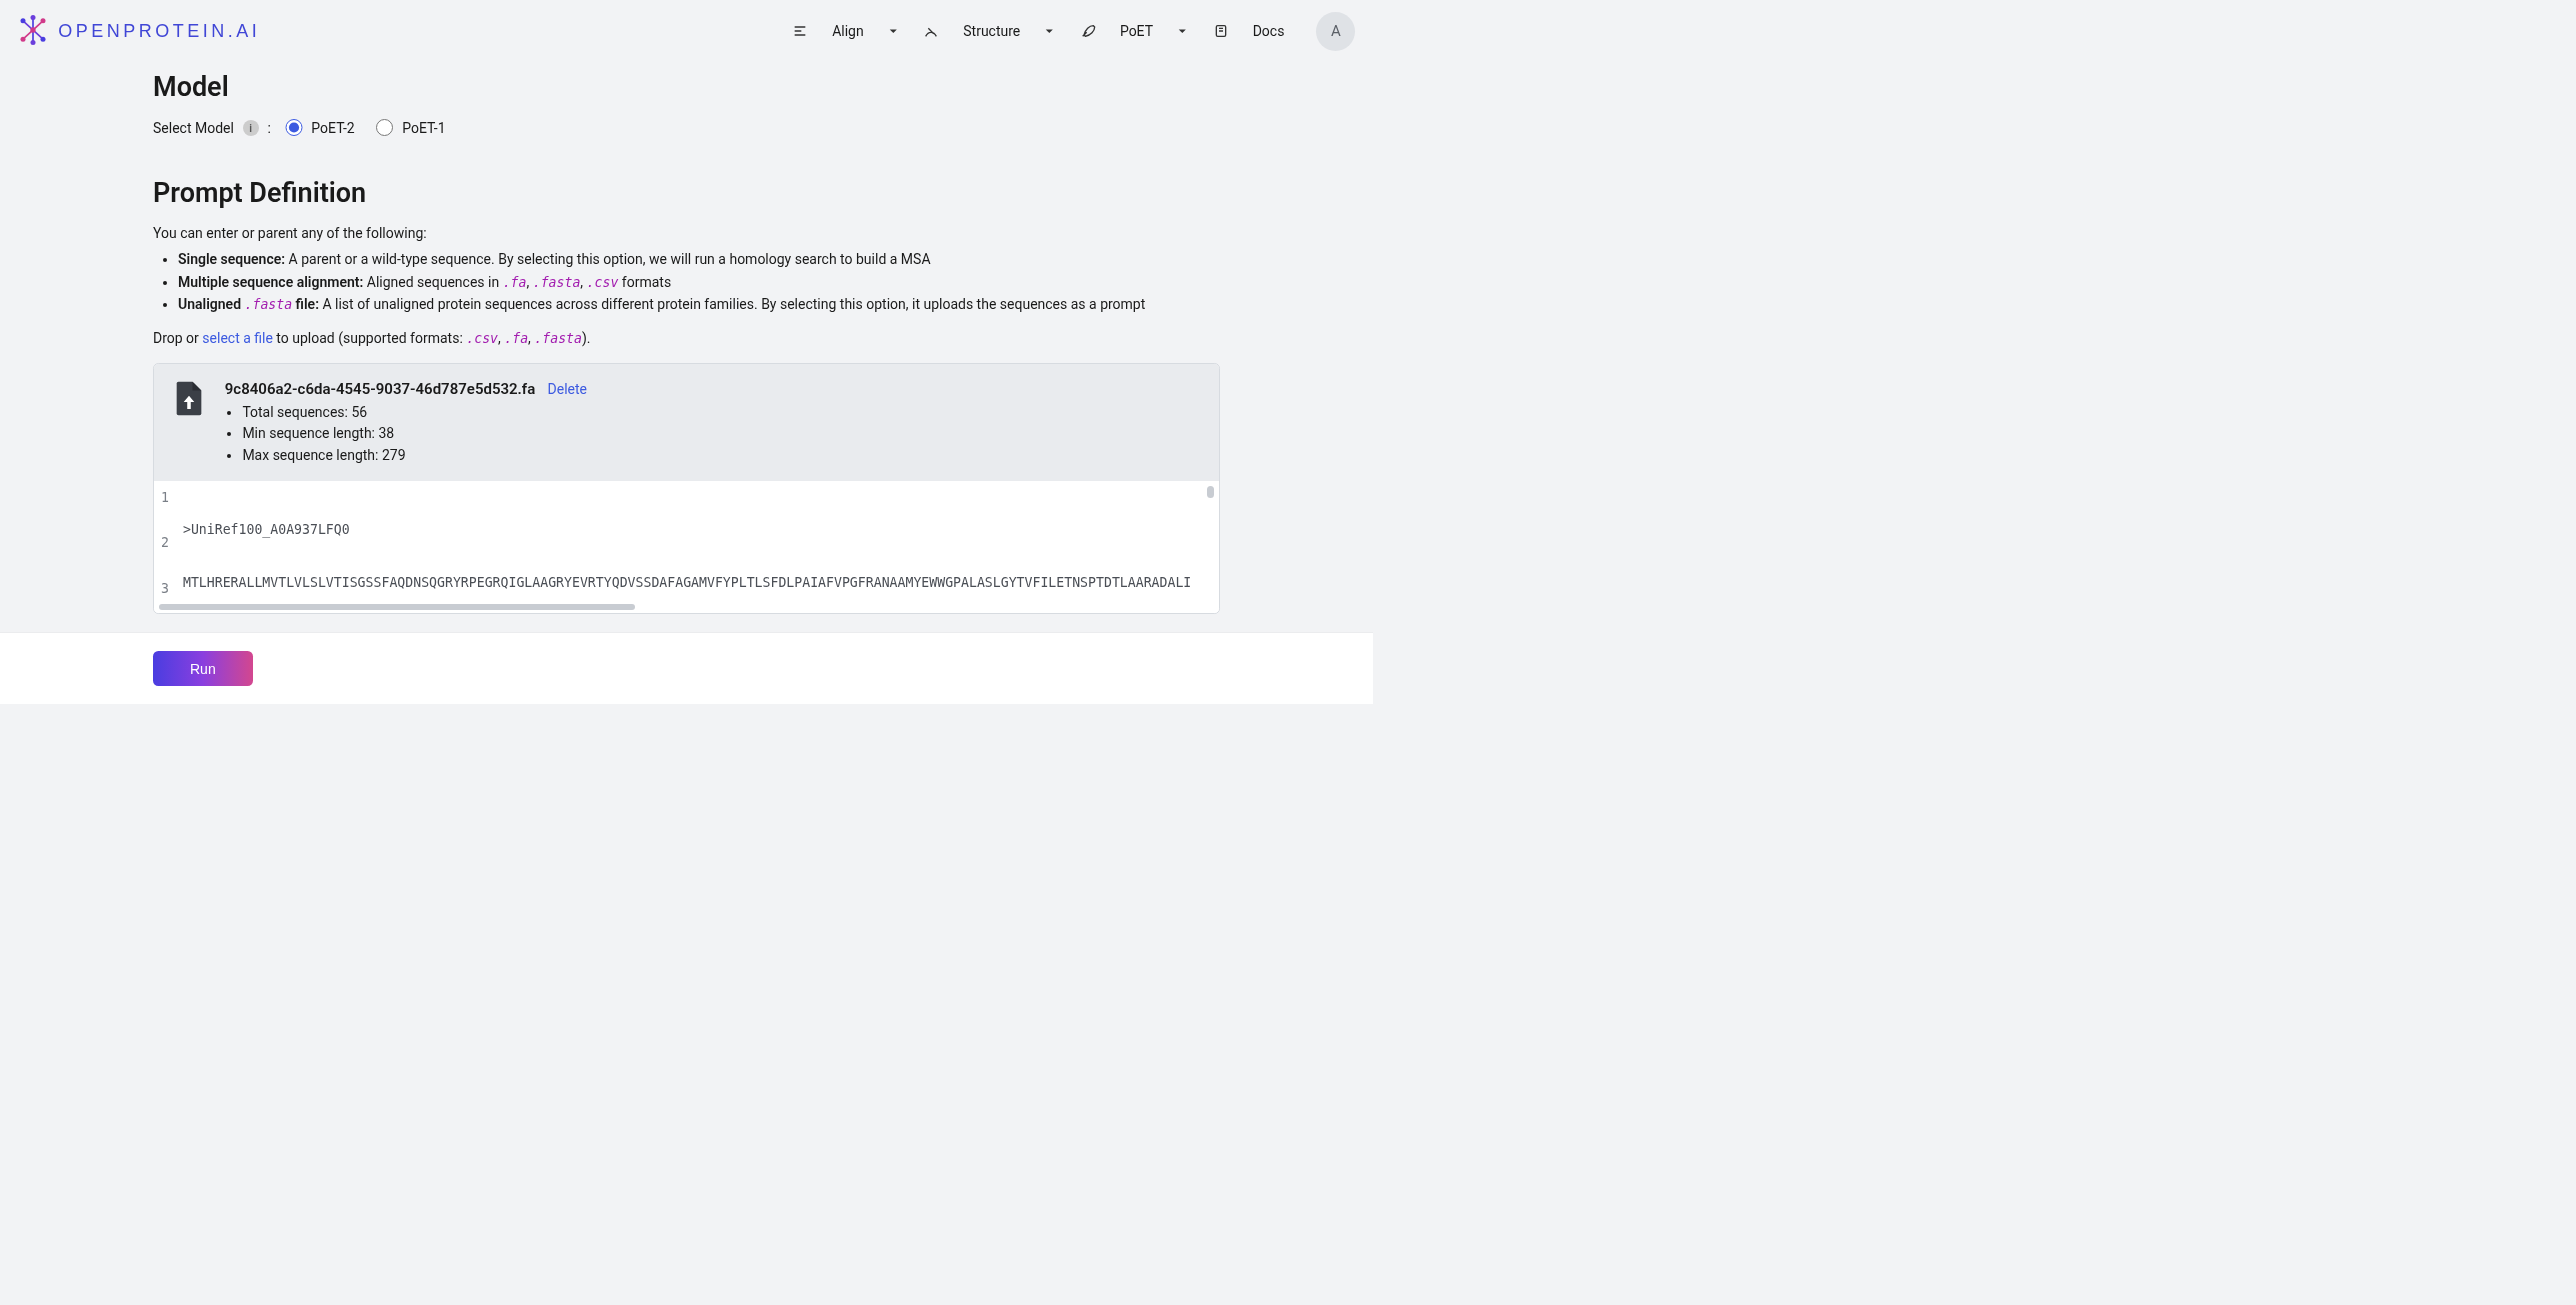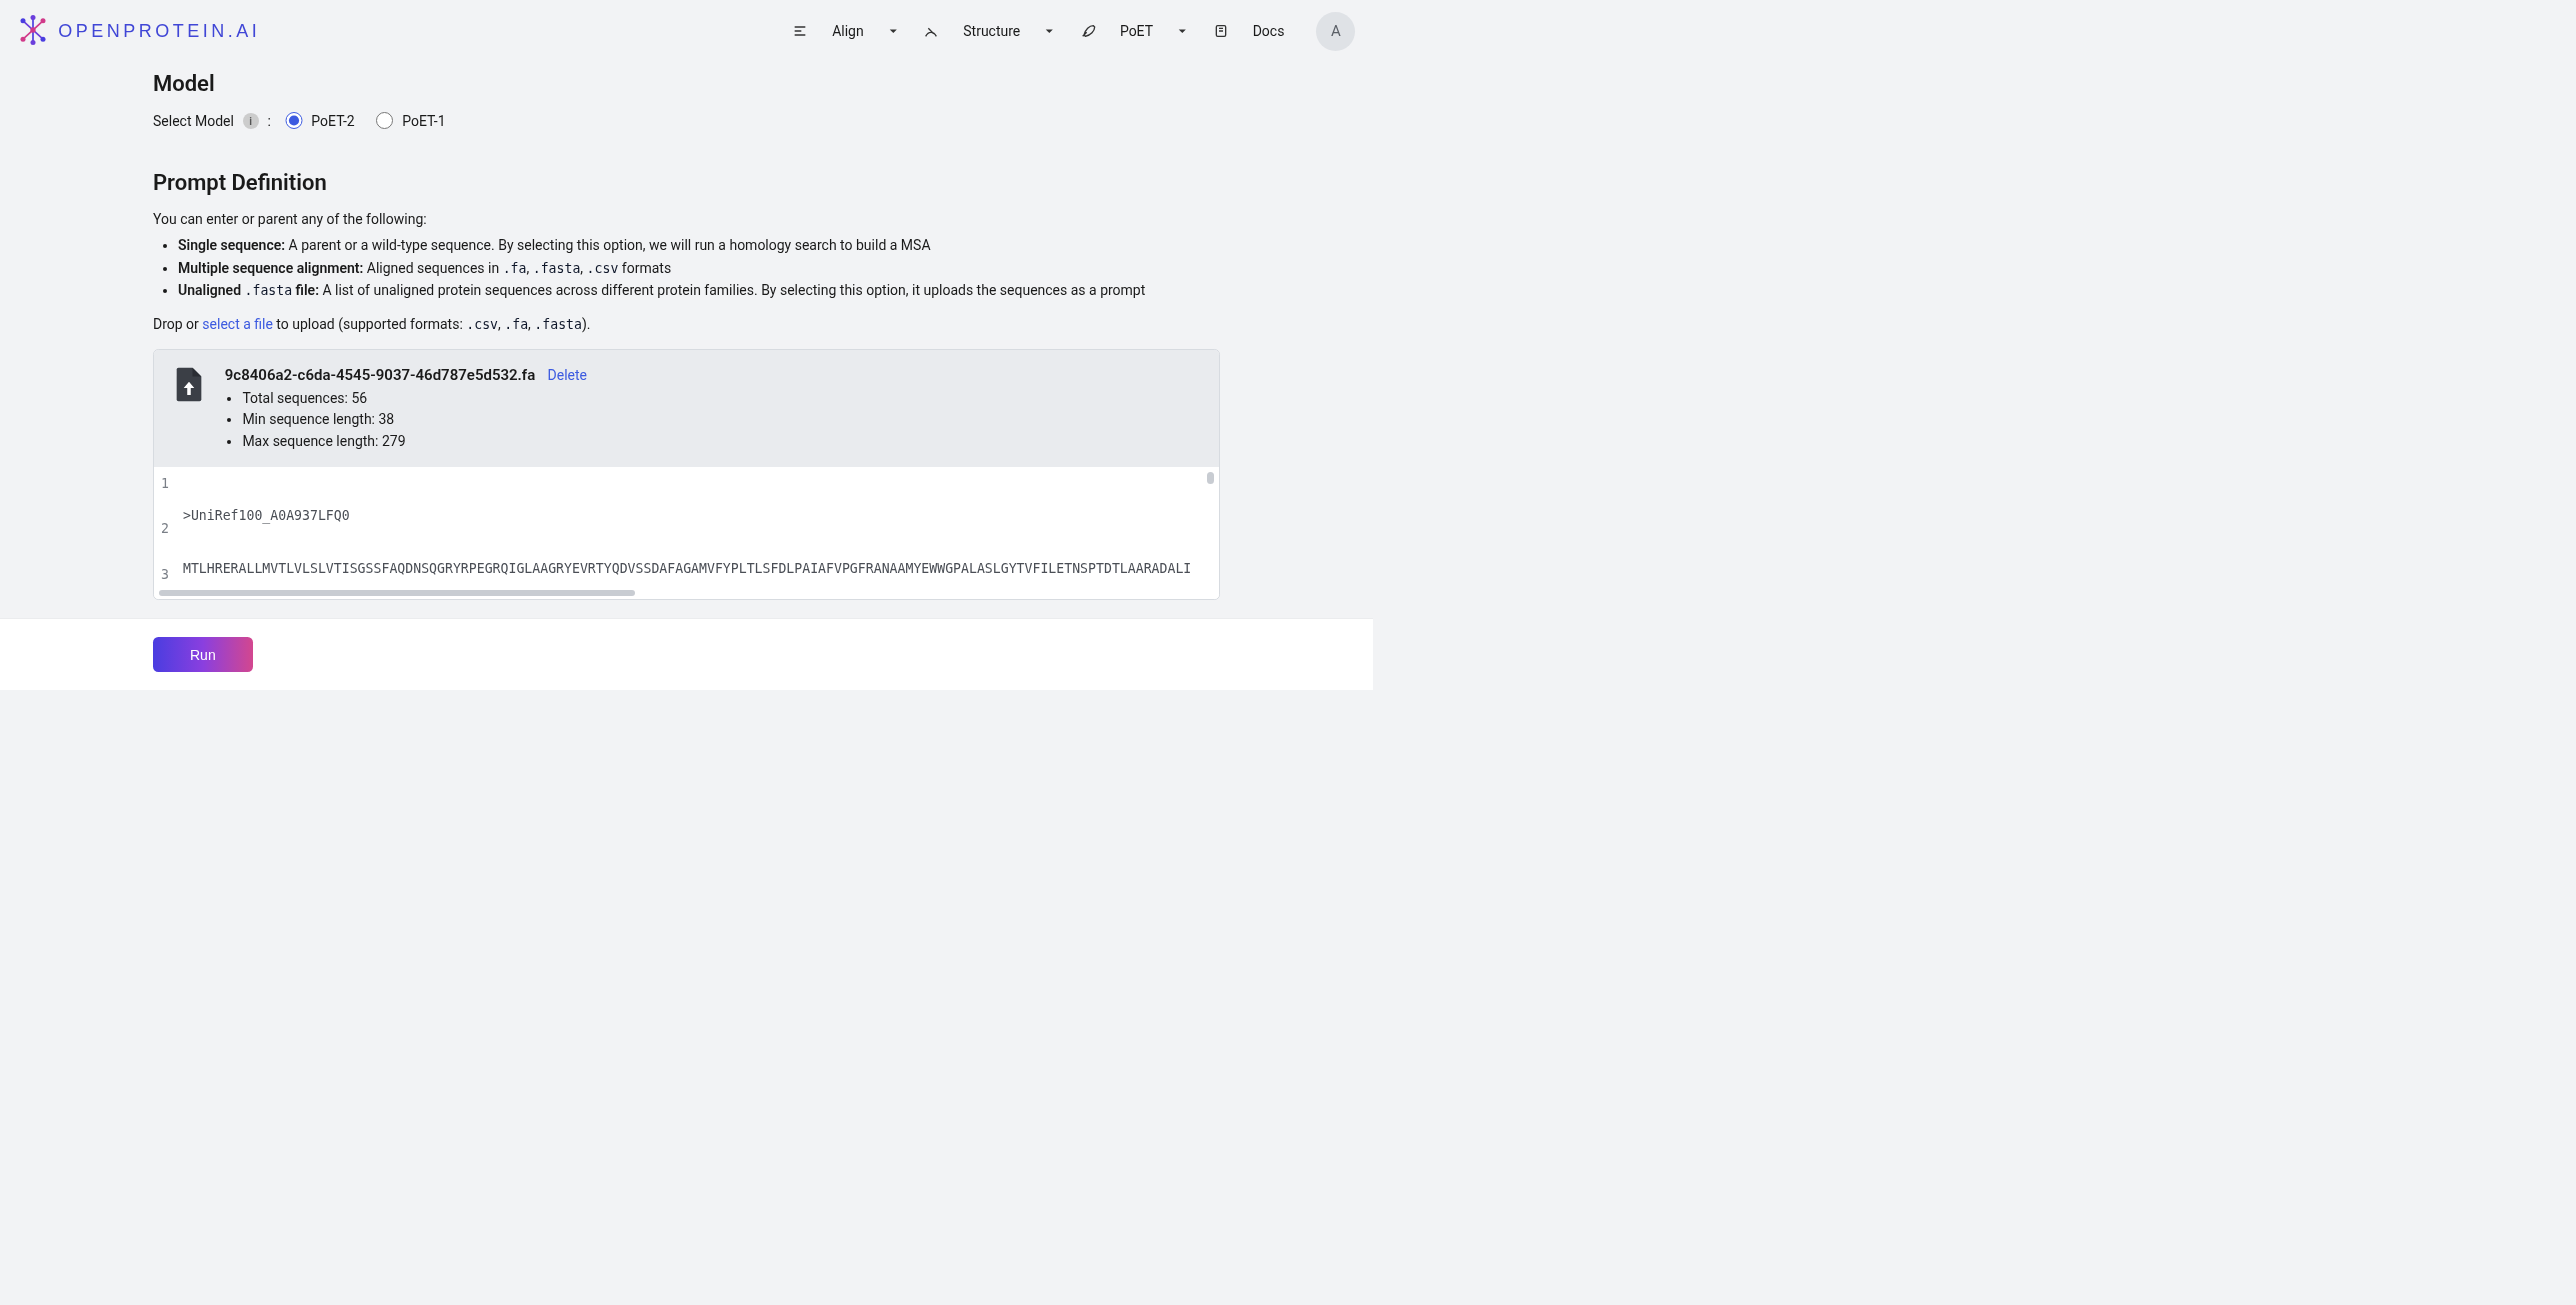--- a/index.html
+++ b/index.html
@@ -55,21 +55,21 @@
     display: flex; align-items: center; justify-content: center;
     font-size: 15px; margin-left: 7px;
     cursor: pointer;
   }
   .content {
     max-width: 1067px;
     margin: 0 auto;
     padding: 8.8px 0 0 0;
   }
   h2.section {
-    font-size: 22px;
+    font-size: 27px;
     font-weight: 600;
     margin-bottom: 16px;
   }
   .row-line {
     font-size: 14px;
     display: flex;
     align-items: flex-end;
     gap: 8.8px;
   }
   .info-badge {
@@ -84,22 +84,23 @@
     margin-left: 5.3px;
   }
   label.radio-label { font-size: 14px; margin-right: 7px; cursor: pointer; }
   .spacer-lg { height: 41px; }
   .desc { font-size: 14px; margin-bottom: 7px; }
   ul.bullets { list-style: disc; padding-left: 25px; }
   ul.bullets li { font-size: 14px; line-height: 1.6; }
   ul.bullets li .bold { font-weight: 600; }
   code.ext {
     font-family: ui-monospace, SFMono-Regular, Menlo, Consolas, monospace;
-    color: #0f172a;
+    color: #a21caf;
     font-size: 13.2px;
+    font-style: italic;
   }
   .radio-row { display: flex; align-items: center; gap: 10.6px; margin-top: 8.8px; }
   .radio-group { display: inline-flex; align-items: center; gap: 7px; margin-right: 8.8px; }
   .drop-line { font-size: 14px; margin-top: 14px; }
   a.linkish { color: #3c5ae0; text-decoration: none; cursor: pointer; }
   .file-card {
     margin-top: 17.6px;
     border: 0.9px solid #d7dbe0;
     border-radius: 5.3px;
     overflow: hidden;

